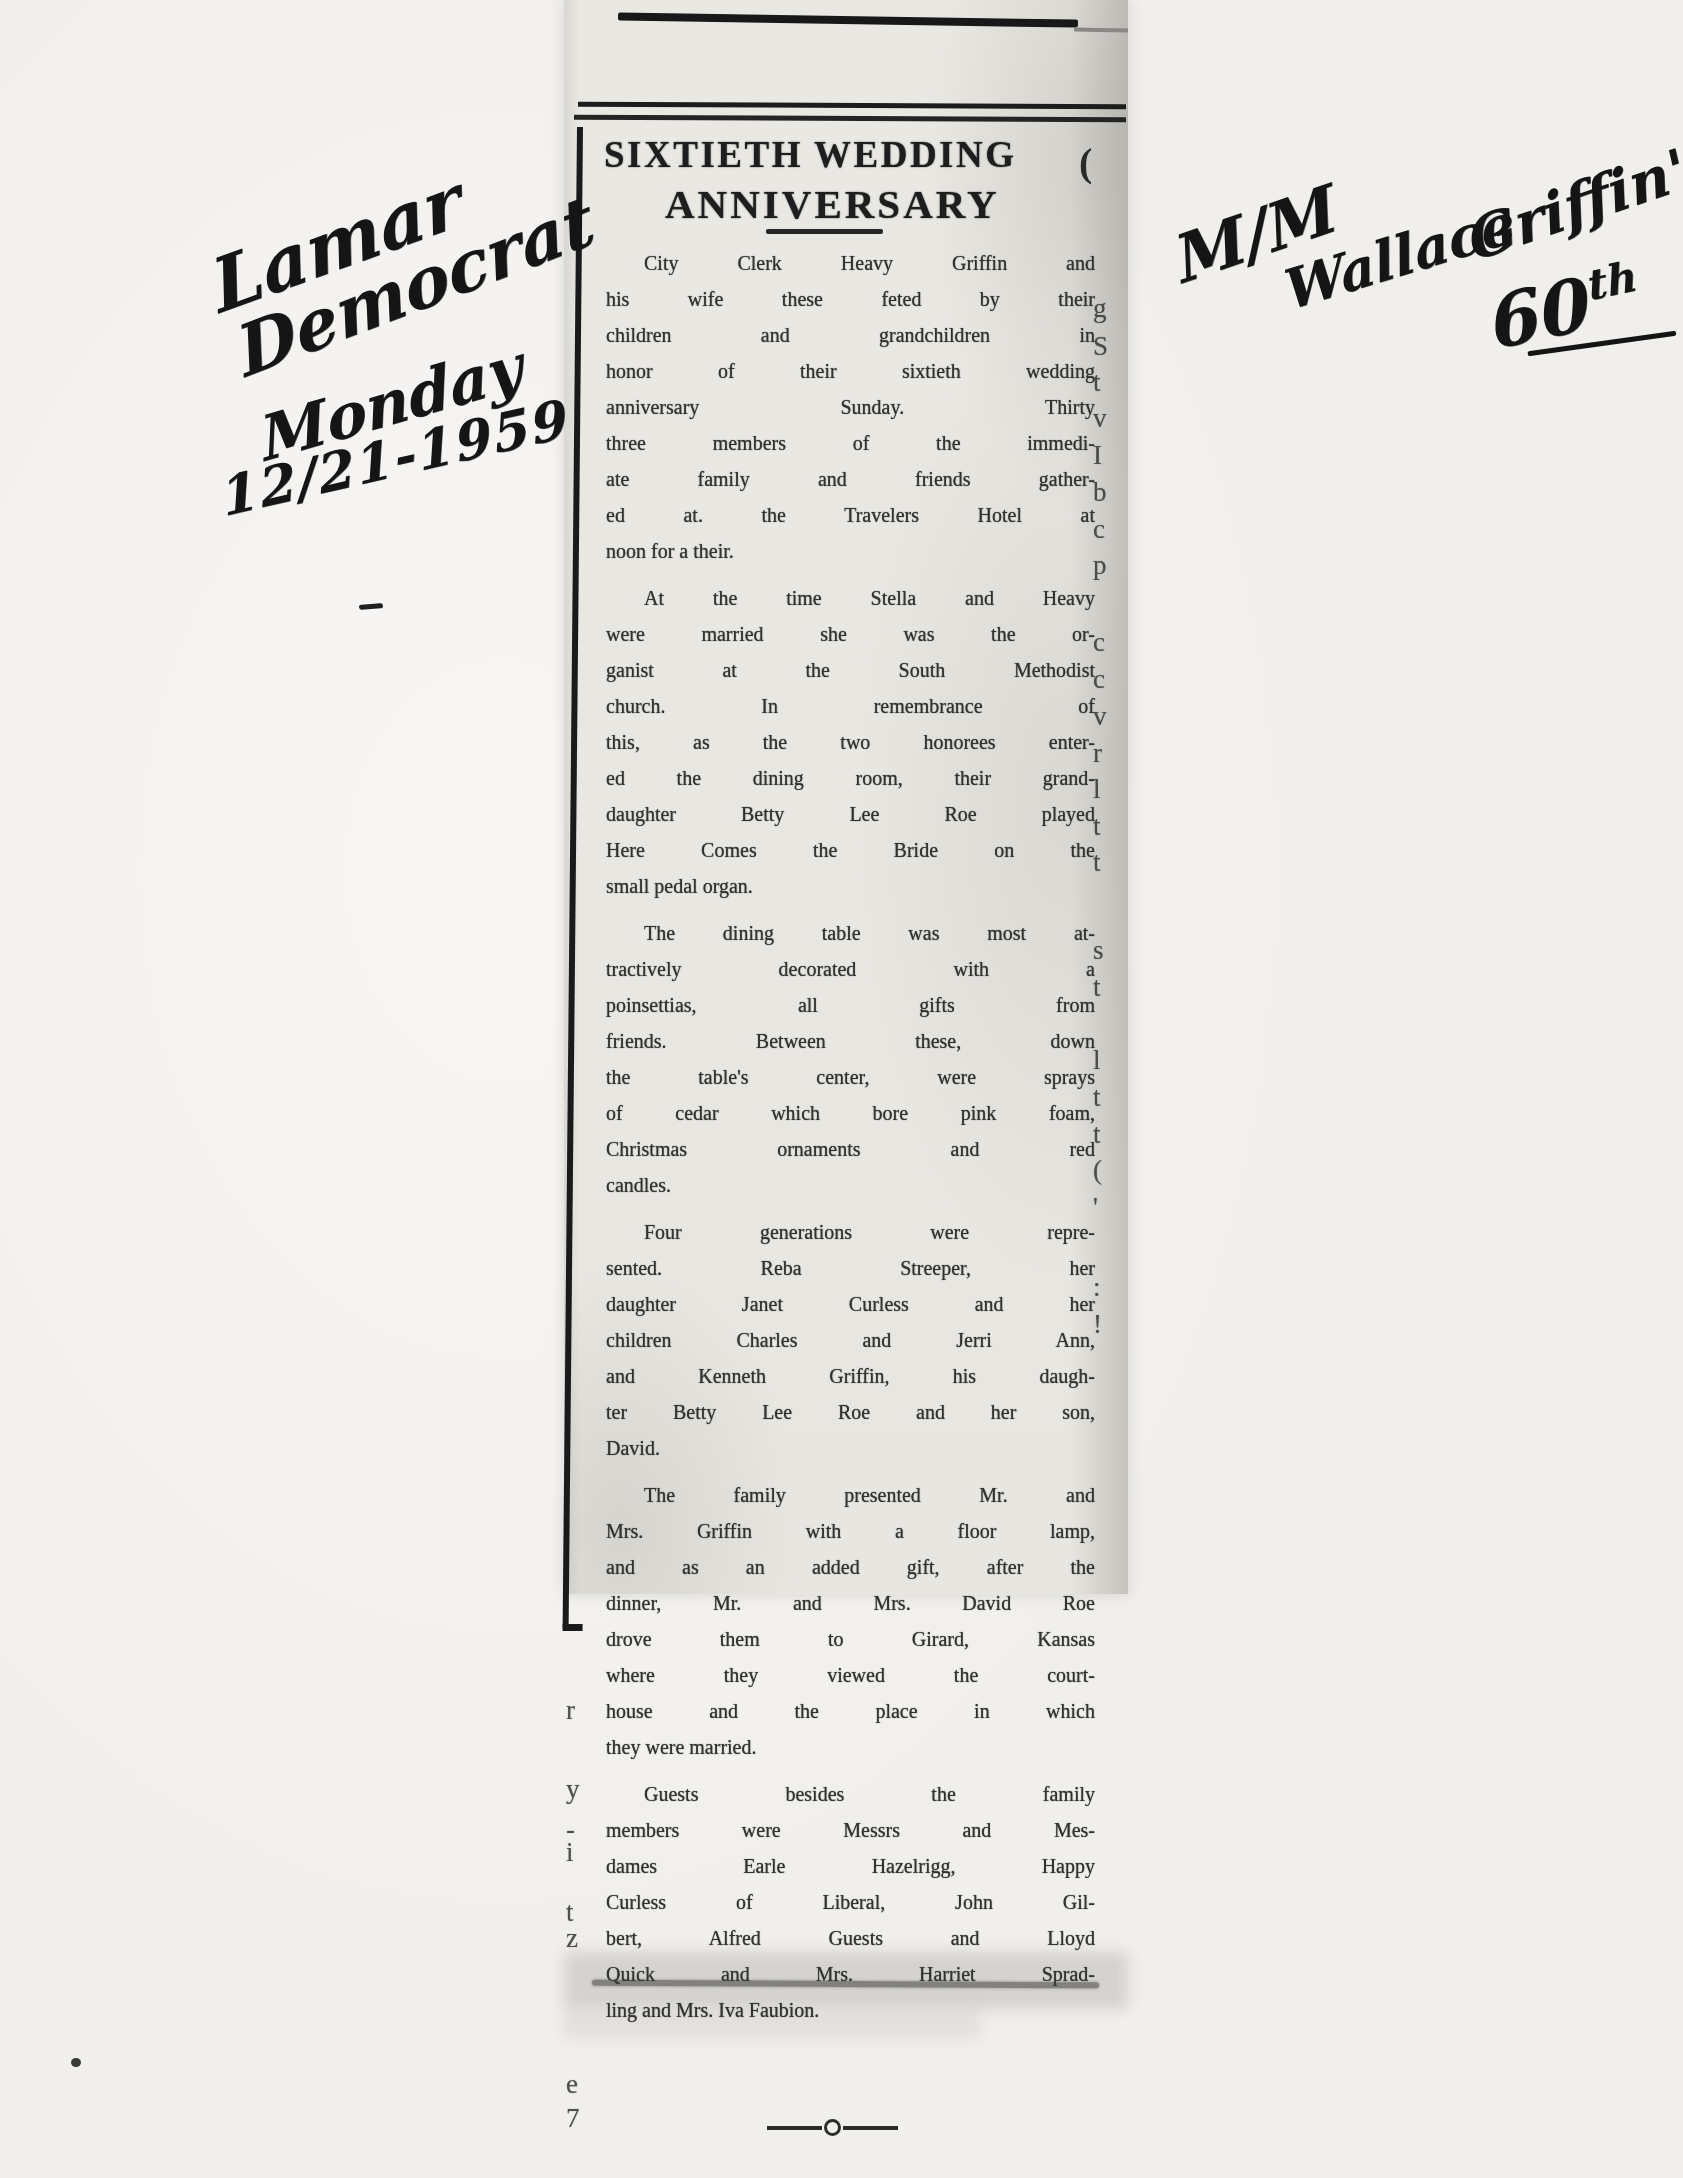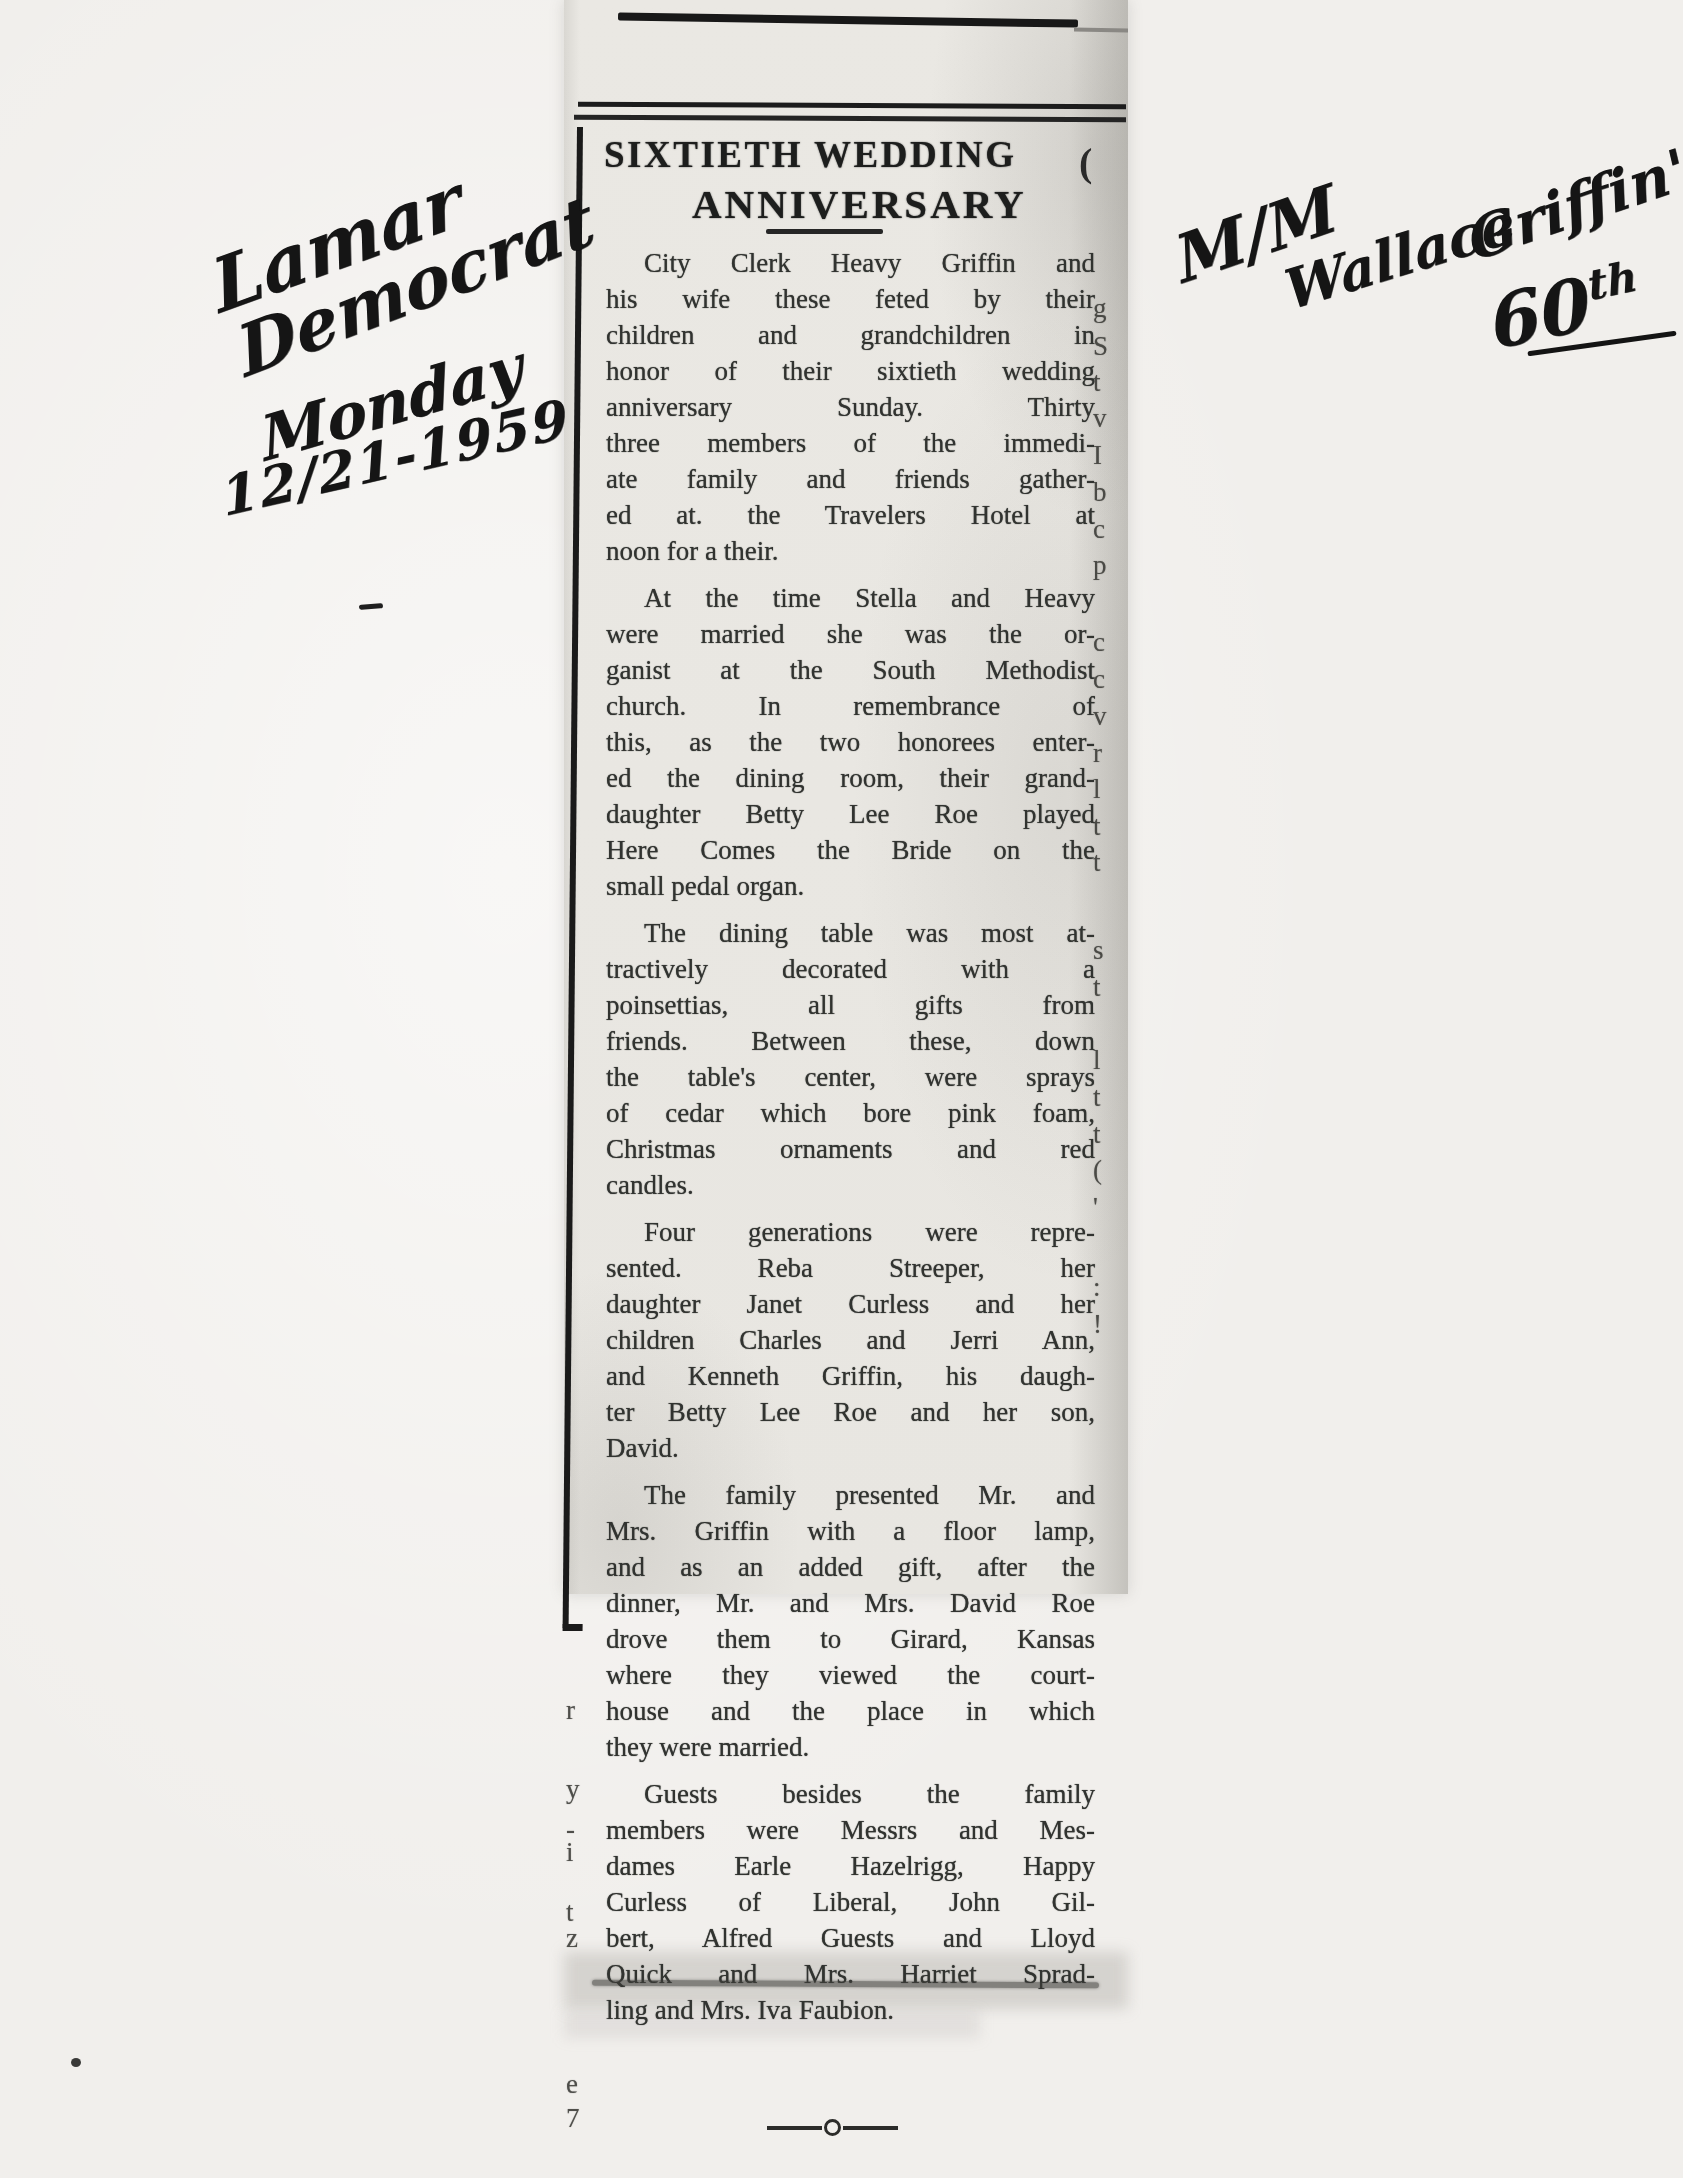--- a/index.html
+++ b/index.html
@@ -24,27 +24,27 @@
   }
   .torn-top{position:absolute;left:54px;top:16px;width:460px;height:8px;background:#181818;transform:rotate(0.9deg);border-radius:2px;}
   .torn-top-tail{position:absolute;left:510px;top:28px;width:54px;height:4px;background:#8a8884;transform:rotate(0.9deg);}
   .rule-a{position:absolute;left:14px;top:103px;width:548px;height:5px;background:#1c1c1c;transform:rotate(.25deg);}
   .rule-b{position:absolute;left:10px;top:116px;width:552px;height:5px;background:#242424;transform:rotate(.25deg);}
   .vrule{position:absolute;left:13px;top:127px;width:6px;height:1501px;background:#1a1a1a;transform:rotate(.55deg);transform-origin:top left;}
   .vrule::after{content:"";position:absolute;left:0;bottom:-3px;width:20px;height:7px;background:#1a1a1a;}
   
   .headline{position:absolute;left:40px;top:133px;width:495px;color:#1d1e1d;}
   .hl1{font-size:37px;font-weight:700;letter-spacing:2.5px;text-shadow:0 0 1.5px rgba(25,25,25,.8);}
-  .hl2{font-size:41px;font-weight:700;letter-spacing:3px;margin-left:88px;margin-top:4px;text-shadow:0 0 1.5px rgba(25,25,25,.8);}
+  .hl2{font-size:41px;font-weight:700;letter-spacing:3px;margin-left:61px;margin-top:4px;text-shadow:0 0 1.5px rgba(25,25,25,.8);}
   .hl-cut{position:absolute;left:515px;top:139px;font-size:40px;font-weight:700;color:#2a2a2a;}
   .hl-rule{position:absolute;left:202px;top:229px;width:117px;height:5px;background:#262626;border-radius:2px;}
   
   .body-col{
     position:absolute;left:42px;top:245px;width:489px;
-    font-size:27px;line-height:36px;color:#313330;
+    font-size:20px;line-height:36px;color:#313330;
     text-shadow:0 0 1.1px rgba(45,47,44,.85);
   }
   .para{margin:0 0 11px 0;}
   .tline{text-align:justify;text-align-last:justify;white-space:nowrap;}
   .tline.tfirst{text-indent:38px;}
   .tline.tlast{text-align-last:left;}
   
   .smudge1{position:absolute;left:0;top:1952px;width:564px;height:57px;background:rgba(148,146,140,.30);filter:blur(7px);}
   .smudge2{position:absolute;left:0;top:2012px;width:416px;height:26px;background:rgba(148,146,140,.16);filter:blur(7px);}
   .strike{position:absolute;left:28px;top:1981px;width:507px;height:6px;background:rgba(62,62,58,.55);border-radius:3px;transform:rotate(.3deg);box-shadow:0 0 3px rgba(62,62,58,.5);}

